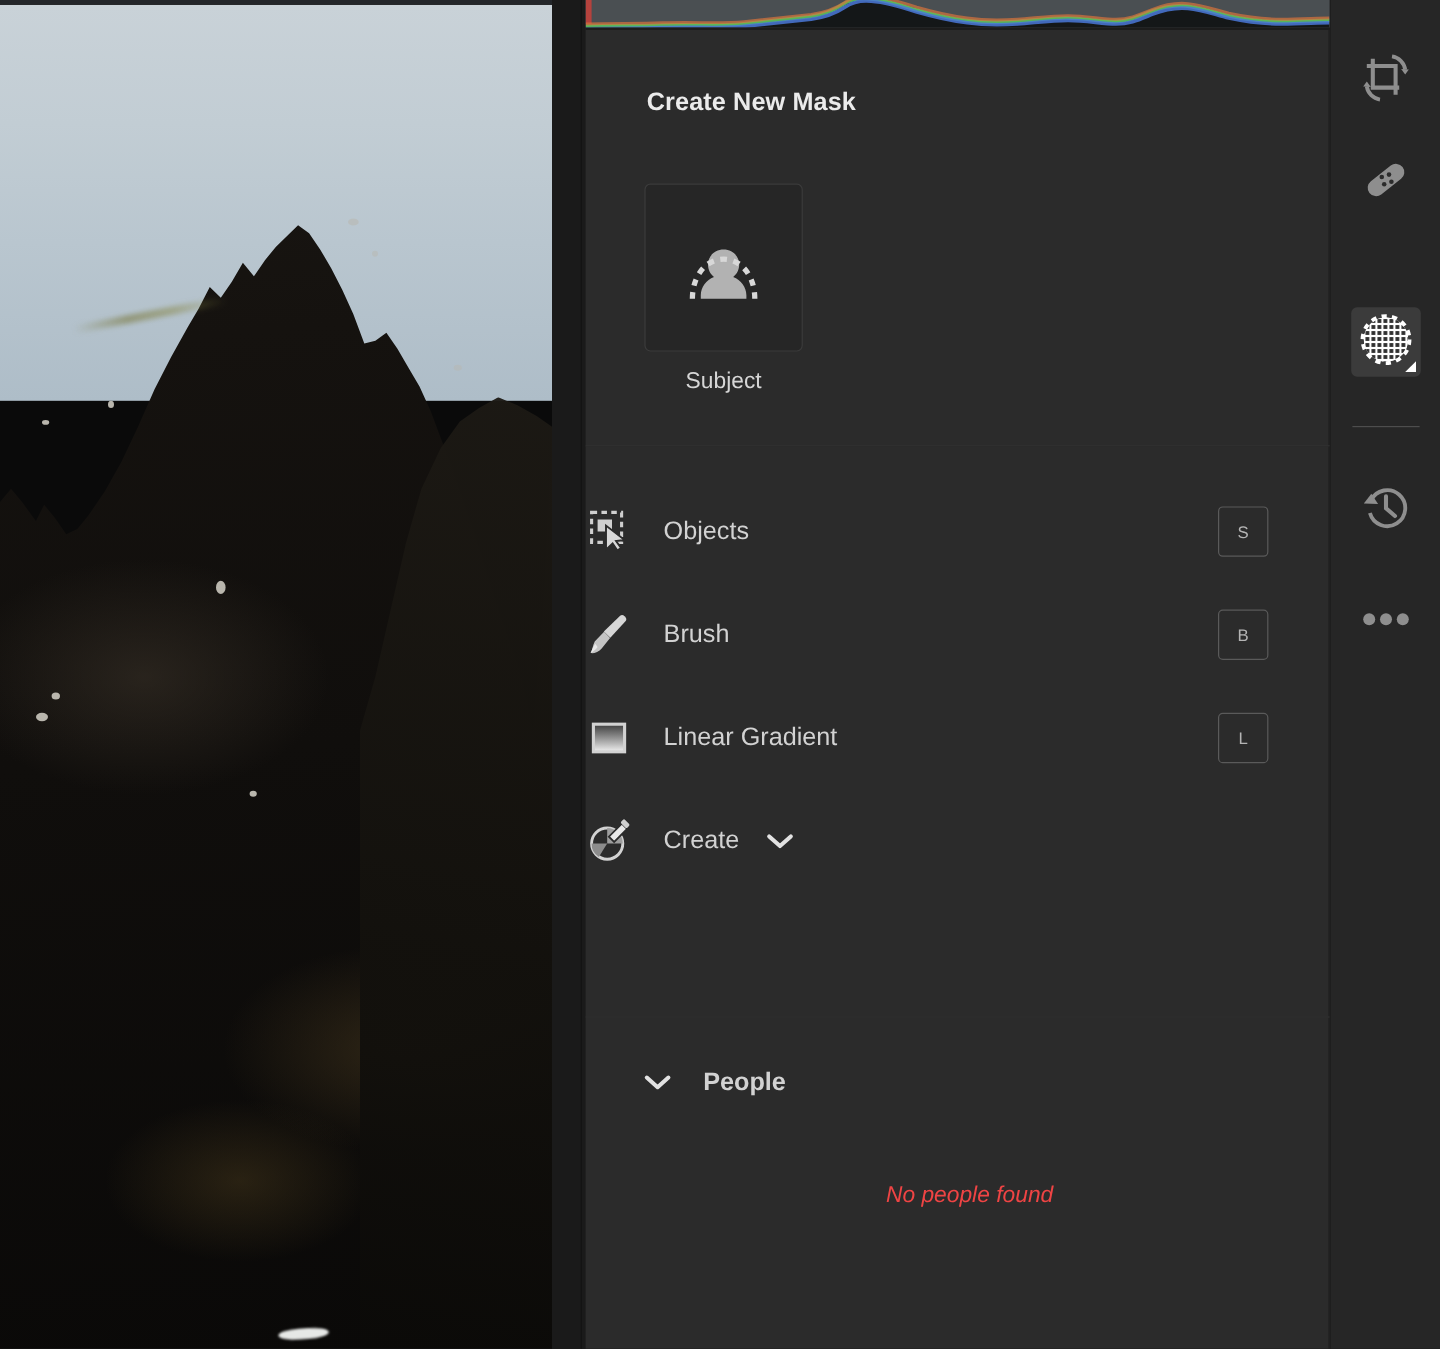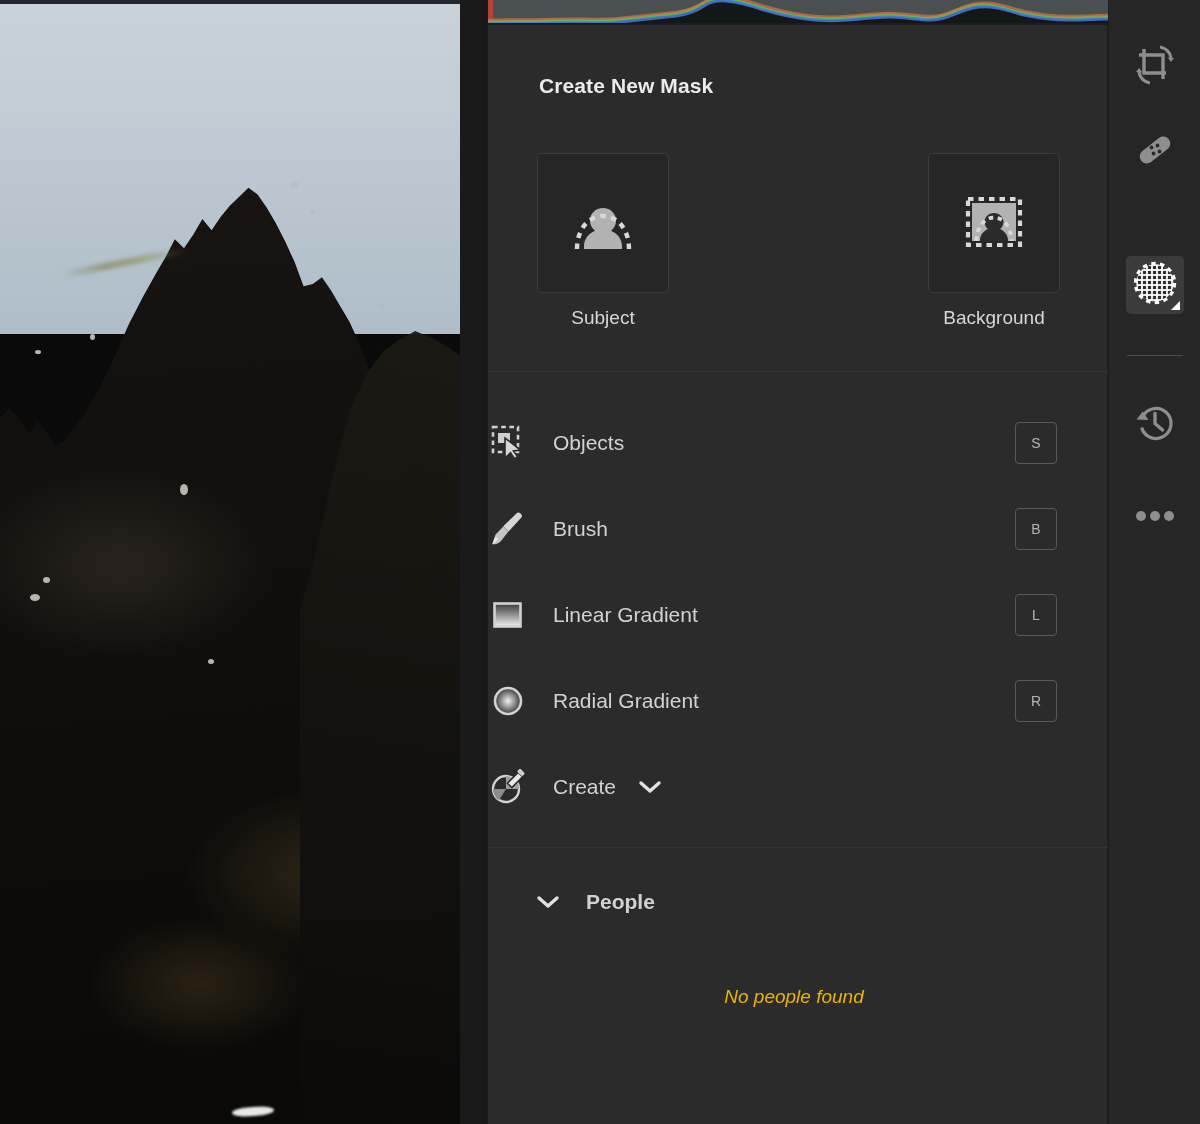--- a/index.html
+++ b/index.html
@@ -251,26 +251,26 @@
     font-weight: bold;
   }
   #people-header .hdr-chevron { width: 26px; display: flex; align-items: center; }
   #people-label {
     margin-left: 24px;
     font-size: 21px;
     color: #d2d2d2;
   }
   #people-empty {
     position: absolute;
-    left: 0; top: 138px;
+    left: 14px; top: 138px;
     width: 620px;
     text-align: center;
     font-size: 19px;
     font-style: italic;
-    color: #eab308;
+    color: #ef4444;
     padding-right: 8px;
   }
 
   
   #tool-rail {
     position: absolute;
     left: 1109px; top: 0;
     width: 91px; height: 1124px;
     background: #262626;
   }
@@ -371,34 +371,20 @@
                      C18.5 41.4 14 47.4 14 54 L14 57 L52 57 L52 54
                      C52 47.4 47.5 41.4 41 38.8 C44 36.5 46 33 46 28.5
                      C46 21.5 40.5 16 33 16 Z" fill="#b2b2b2"></path>
             <path d="M7 57 C7 38 18 24 33 24 C48 24 59 38 59 57" fill="none" stroke="#d8d8d8" stroke-width="4.4" stroke-dasharray="5.5 5.5" stroke-linecap="butt"></path>
           </svg>
         </div>
         <div class="mask-tile-label">Subject</div>
       </div>
 
 
-      <div class="mask-tile-wrap">
-        <div class="mask-tile">
-          <svg width="66" height="58" viewBox="0 0 66 58">
-            <rect x="11" y="9" width="44" height="38" fill="#b2b2b2"></rect>
-            <path d="M33 19 C27.5 19 23.5 23 23.5 28 C23.5 31 25 33.4 27 35
-                     C22.4 37 19 41.4 19 46.3 L19 47 L47 47 L47 46.3
-                     C47 41.4 43.6 37 39 35 C41 33.4 42.5 31 42.5 28
-                     C42.5 23 38.5 19 33 19 Z" fill="#2b2b2b"></path>
-            <path d="M15.5 47 C15.5 33.5 23.5 23.5 33 23.5 C42.5 23.5 50.5 33.5 50.5 47" fill="none" stroke="#d8d8d8" stroke-width="3.8" stroke-dasharray="4.5 4.5"></path>
-            <rect x="7" y="5" width="52" height="46" fill="none" stroke="#d8d8d8" stroke-width="4.2" stroke-dasharray="5.5 5"></rect>
-          </svg>
-        </div>
-        <div class="mask-tile-label">Background</div>
-      </div>
     </div>
 
     <div class="panel-divider" id="divider-1"></div>
 
     <div id="tool-list">
 
       <div class="tool-row">
         <span class="tool-icon">
           <svg width="38" height="38" viewBox="0 0 38 38">
             <rect x="4" y="3" width="25" height="25" fill="none" stroke="#cfcfcf" stroke-width="2.6" stroke-dasharray="4.6 3.6"></rect>
@@ -436,37 +422,20 @@
               </linearGradient>
             </defs>
             <rect x="5.5" y="7.5" width="26" height="23" fill="url(#lgGrad)"></rect>
             <rect x="5.5" y="7.5" width="26" height="23" fill="none" stroke="#d2d2d2" stroke-width="2.6"></rect>
           </svg>
         </span>
         <span class="tool-label">Linear Gradient</span>
         <span class="tool-shortcut">L</span>
       </div>
 
-      <div class="tool-row">
-        <span class="tool-icon">
-          <svg width="38" height="38" viewBox="0 0 38 38">
-            <defs>
-              <radialGradient id="rgGrad" cx="50%" cy="50%" r="50%">
-                <stop offset="0%" stop-color="#f2f2f2"></stop>
-                <stop offset="40%" stop-color="#a8a8a8"></stop>
-                <stop offset="100%" stop-color="#3a3a3a"></stop>
-              </radialGradient>
-            </defs>
-            <circle cx="19" cy="19" r="13" fill="url(#rgGrad)"></circle>
-            <circle cx="19" cy="19" r="13" fill="none" stroke="#d2d2d2" stroke-width="2.6"></circle>
-          </svg>
-        </span>
-        <span class="tool-label">Radial Gradient</span>
-        <span class="tool-shortcut">R</span>
-      </div>
 
       <div class="tool-row">
         <span class="tool-icon">
           <svg width="38" height="38" viewBox="0 0 38 38">
             <circle cx="17" cy="21" r="13" fill="none" stroke="#d2d2d2" stroke-width="2.4"></circle>
             <path d="M17 8 A13 13 0 0 1 30 21 L17 21 Z" fill="#9e9e9e"></path>
             <path d="M17 21 L4 21 A13 13 0 0 0 10 32.2 Z" fill="#8c8c8c"></path>
             <path d="M29.2 4.4 L33.6 8.8 L22.8 19.6 L18.4 15.2 Z" fill="#e8e8e8" stroke="#2b2b2b" stroke-width="1.5"></path>
             <rect x="28.4" y="2.2" width="7.2" height="4.4" rx="1.4" transform="rotate(45 32 4.4)" fill="#cfcfcf"></rect>
           </svg>

